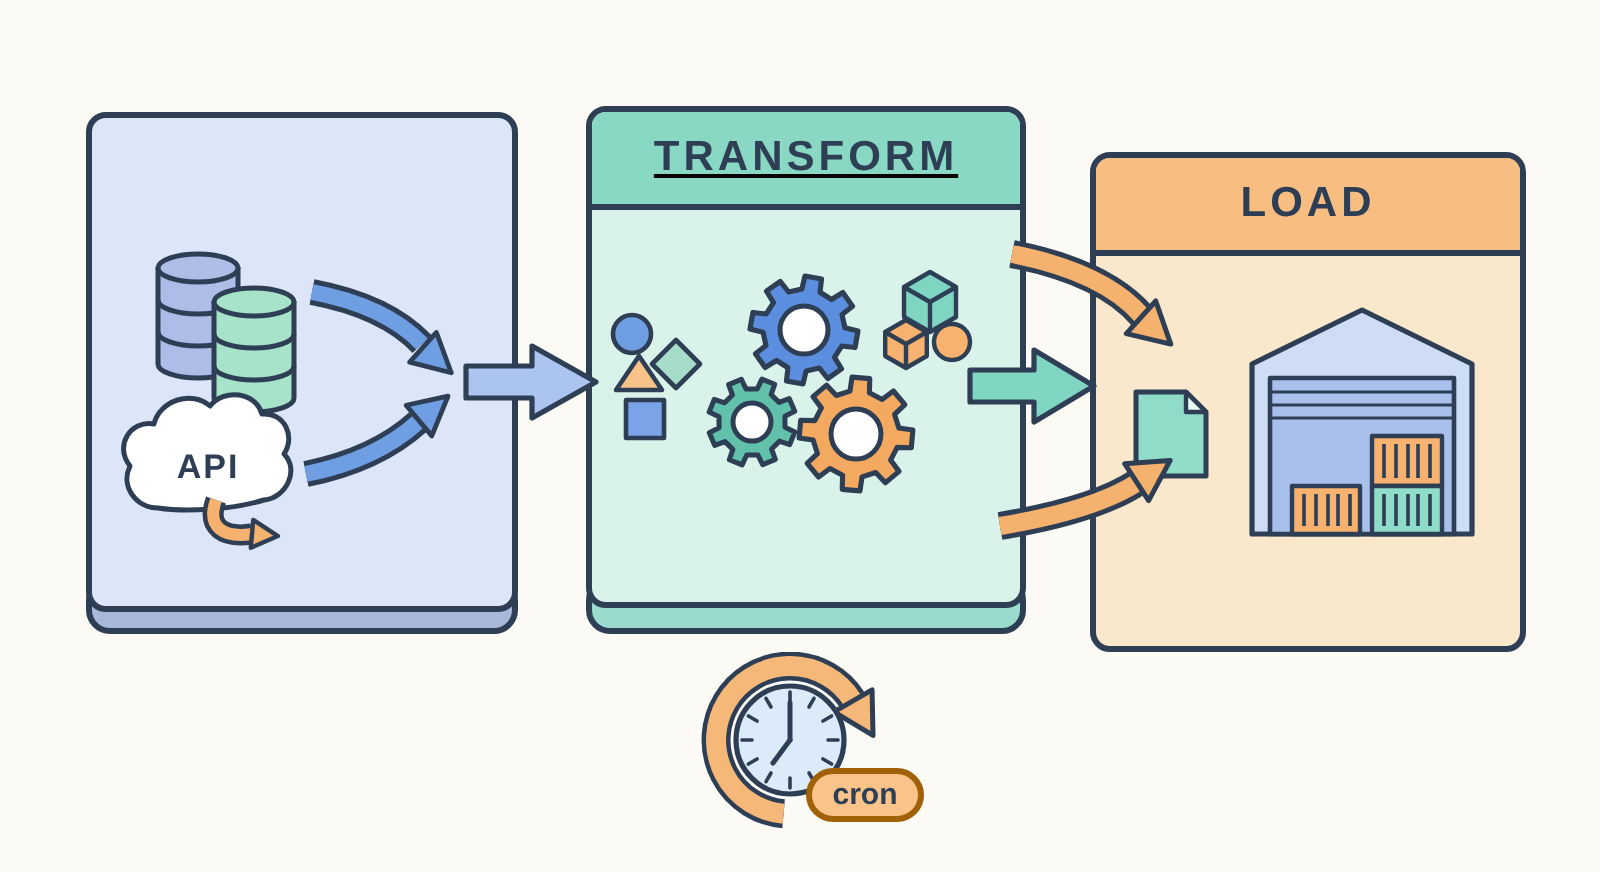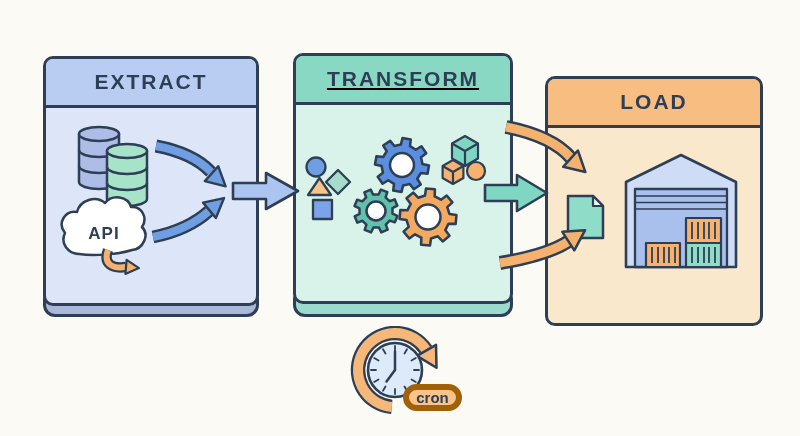--- a/index.html
+++ b/index.html
@@ -7,32 +7,31 @@
   .stage{position:relative;width:800px;height:436px;background:#fbfaf5;overflow:hidden;}
   .card{position:absolute;background:var(--body);border:3px solid #2e3f55;border-radius:10px;z-index:2;}
   .card-base{position:absolute;border:3px solid #2e3f55;border-radius:12px;z-index:1;}
   .card-header{height:46px;display:flex;align-items:center;justify-content:center;
     background:var(--head);border-bottom:3px solid #2e3f55;border-radius:7px 7px 0 0;
     font-weight:bold;font-size:21px;letter-spacing:2px;color:#2e3f55;}
   .card svg.body{position:absolute;left:0;top:49px;display:block;}
   svg.overlay{position:absolute;left:0;top:0;z-index:3;pointer-events:none;}
   .scheduler-svg{position:absolute;left:338px;top:326px;z-index:2;}
   .cron-pill{position:absolute;left:403px;top:384px;width:59px;height:27px;z-index:4;
-    background:#f9c38a;border:6px solid #a16207;border-radius:15px;box-sizing:border-box;
+    background:#f9c38a;border:3px solid #a16207;border-radius:15px;box-sizing:border-box;
     display:flex;align-items:center;justify-content:center;
     font-weight:bold;font-size:15px;color:#2e3f55;}
 </style>
 </head>
 <body>
 
 <div class="stage">
 
   <div class="card-base" style="left:43px;top:288px;width:210px;height:23px;background:#a9b7d8;"></div>
   <div class="card" style="--head:#b9cdf3;--body:#dde6f8;left:43px;top:56px;width:210px;height:244px;">
-    <div class="card-header">EXTRACT</div>
     <svg class="body" width="204" height="190" viewBox="0 0 204 190" xmlns="http://www.w3.org/2000/svg">
 
       <g stroke="#2e3f55" stroke-width="2.5" stroke-linejoin="round">
         <g fill="#aebce8">
           <path d="M33,26 L33,74 A20,7 0 0 0 73,74 L73,26 Z"></path>
           <path d="M33,42 A20,7 0 0 0 73,42" fill="none"></path>
           <path d="M33,58 A20,7 0 0 0 73,58" fill="none"></path>
           <ellipse cx="53" cy="26" rx="20" ry="7"></ellipse>
         </g>
         <g fill="#a6e3c9">

